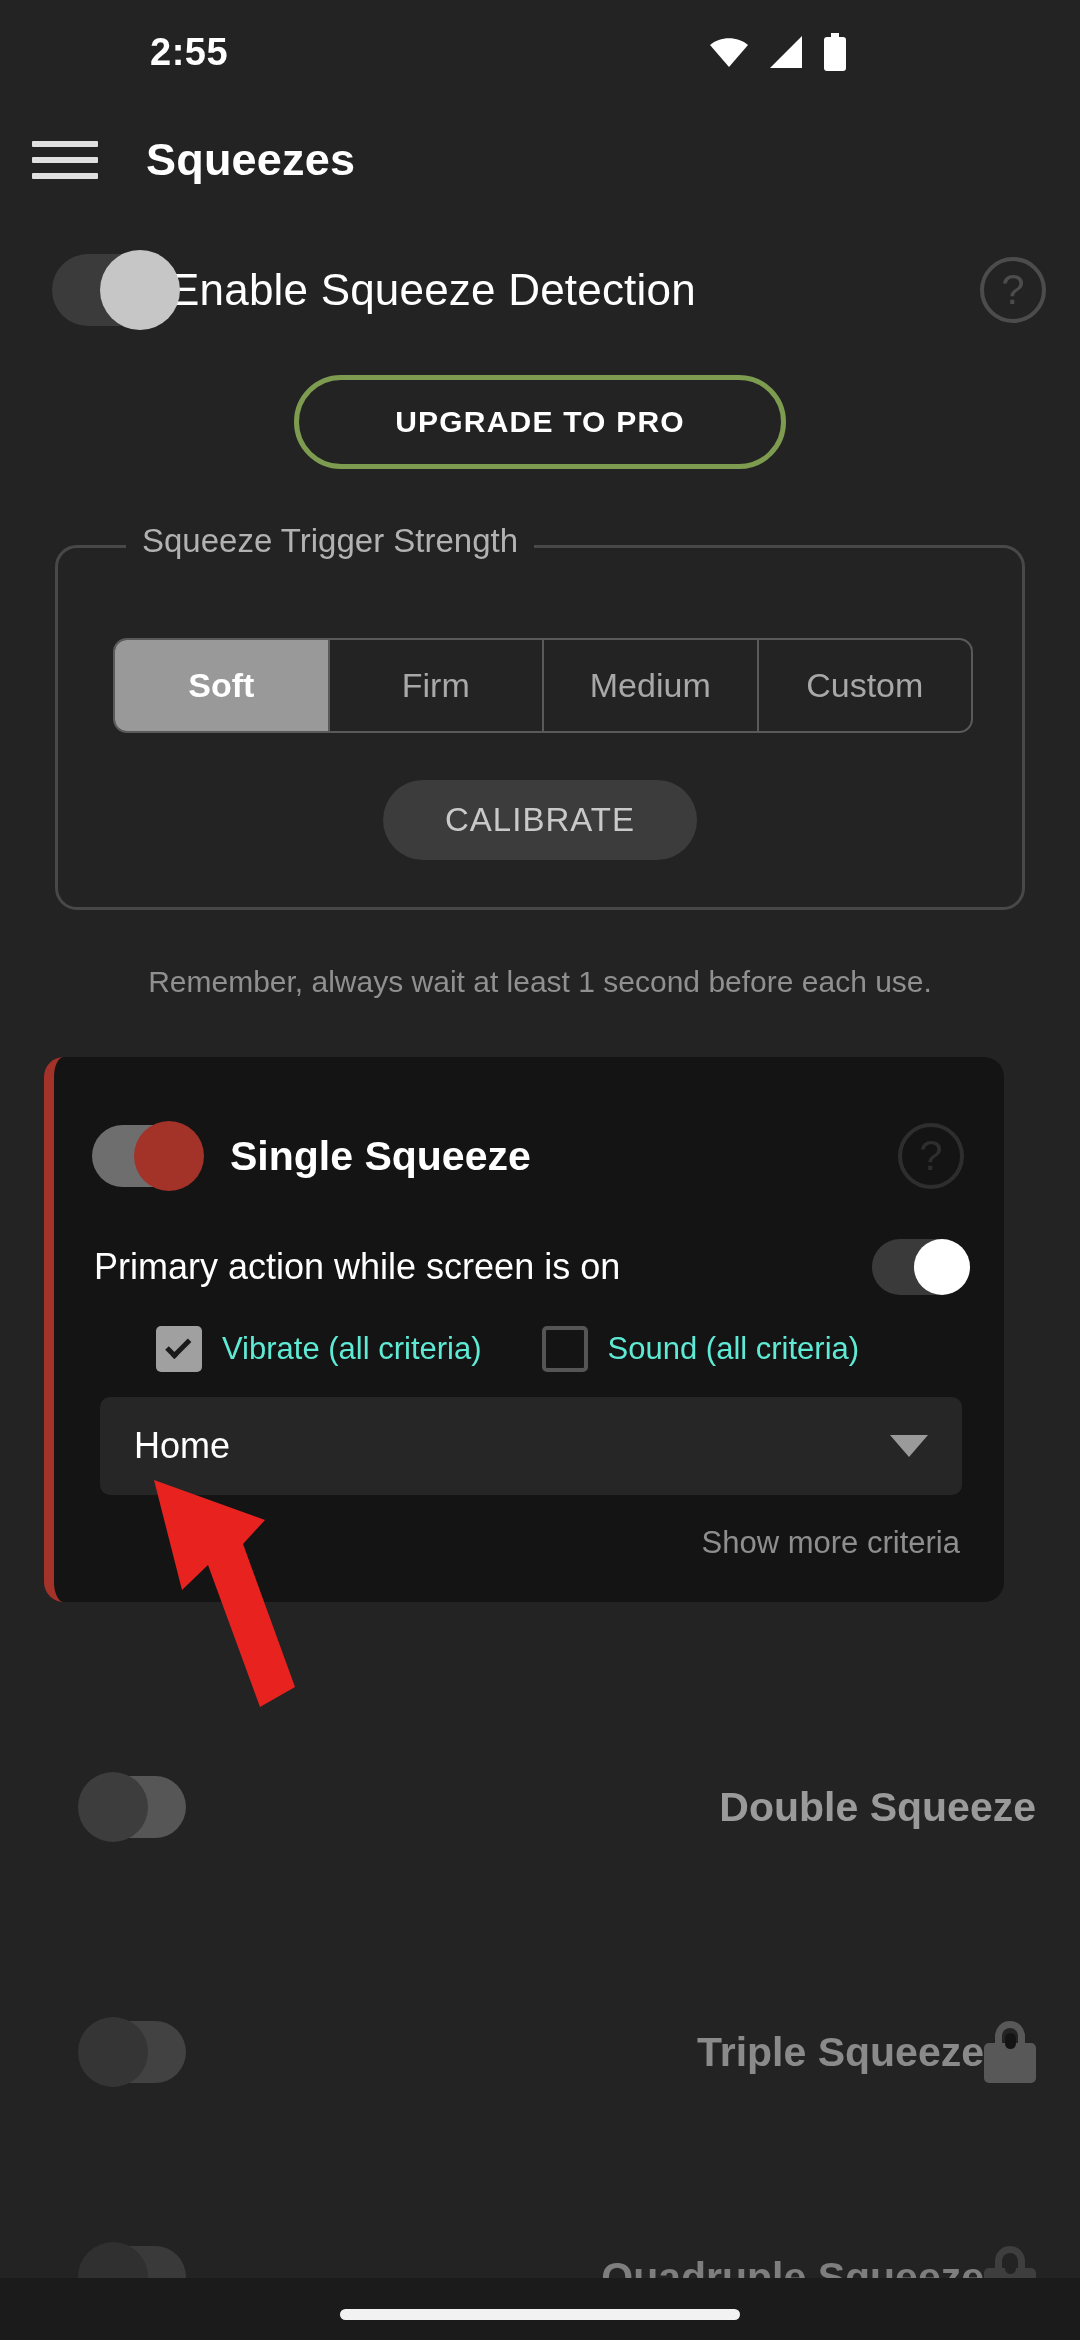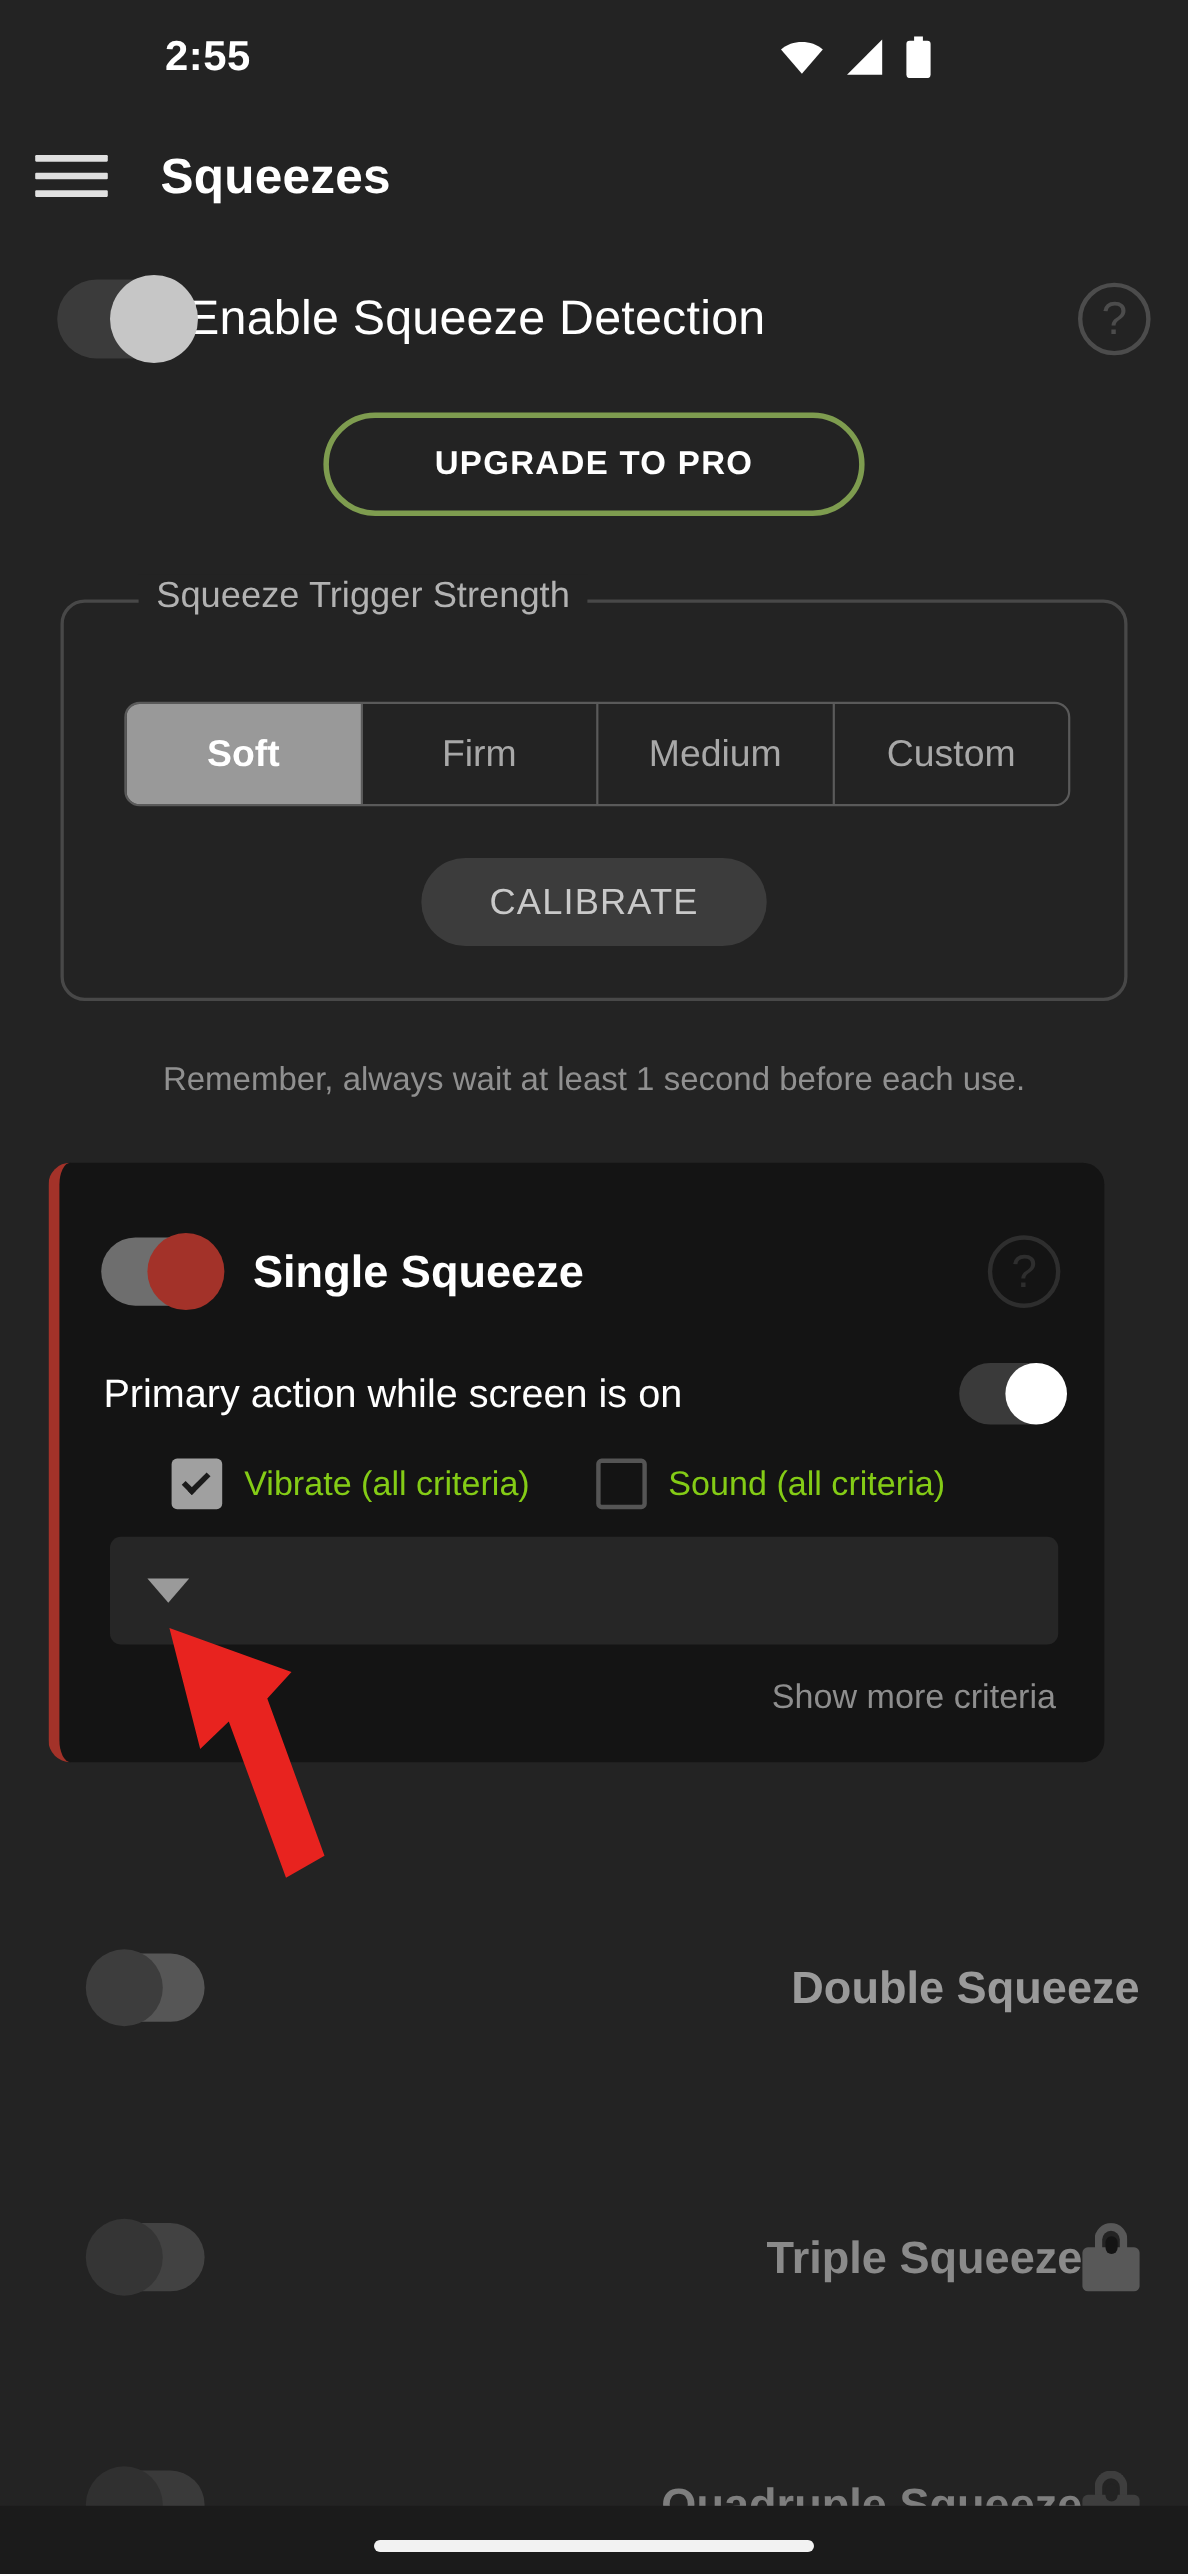--- a/index.html
+++ b/index.html
@@ -146,21 +146,21 @@
     width: 46px; height: 46px; border-radius: 5px; flex: 0 0 auto;
     display: flex; align-items: center; justify-content: center;
   }
   .chk .box.checked { background: #a0a0a0; }
   .chk .box.unchecked { border: 4px solid #555555; background: transparent; }
   .chk .box .tick {
     width: 24px; height: 13px;
     border-left: 5px solid #1a1a1a; border-bottom: 5px solid #1a1a1a;
     transform: rotate(-45deg) translate(2px,-3px);
   }
-  .chk .lbl { color: #84cc16; font-size: 31px; margin-left: 20px; white-space: nowrap; }
+  .chk .lbl { color: #5eead4; font-size: 31px; margin-left: 20px; white-space: nowrap; }
   .chk.second { margin-left: 60px; }
 
   .dropdown {
     position: absolute; top: 340px; left: 46px; width: 862px; height: 98px;
     background: #262626; border-radius: 10px;
     display: flex; align-items: center; padding: 0 34px; cursor: pointer;
   }
   .dd-value { color: #ffffff; font-size: 36px; flex: 1; }
   .dd-caret {
     width: 0; height: 0; border-left: 19px solid transparent;
@@ -294,20 +294,21 @@
         </span>
       <span class="lbl">Vibrate (all criteria)</span>
     </label>
     <label class="chk second">
       <span class="box unchecked"></span>
       <span class="lbl">Sound (all criteria)</span>
     </label>
   </div>
 
   <div class="dropdown">
+    <div class="dd-value">Home</div>
     <div class="dd-caret"></div>
   </div>
 
   <div class="showmore">Show more criteria</div>
 </div>
 
 <div class="srow" style="top:1752px">
   <div class="sw sw-md off">
     <div class="track" style="background:#565656"></div>
     <div class="knob" style="background:#3d3d3d"></div>

